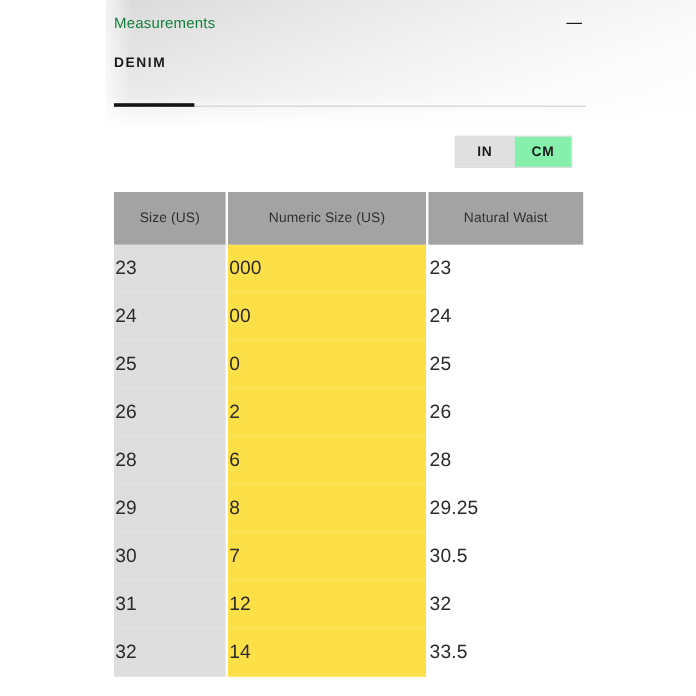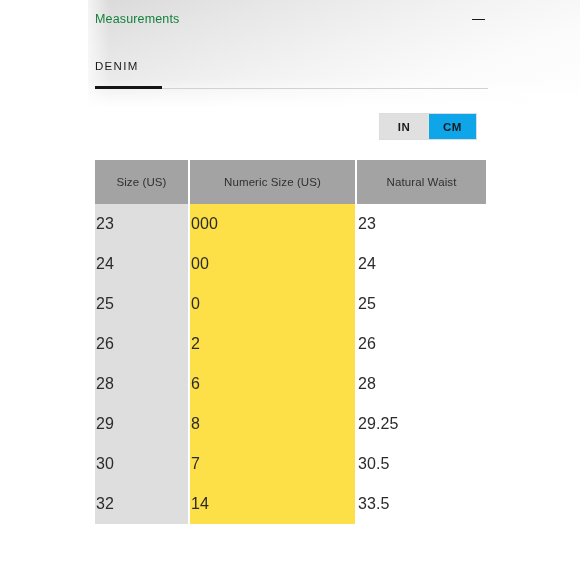--- a/index.html
+++ b/index.html
@@ -81,23 +81,24 @@
     top: 6px;
     width: 13px;
     height: 1.6px;
     background: #1b1b1b;
   }
 
   
   .tabs {
     position: absolute;
     left: 95px;
-    top: 56px;
+    top: 43px;
     width: 393px;
     height: 34px;
+    font-weight: bold;
   }
   .tab {
     display: inline-block;
     font-size: 11.5px;
     letter-spacing: 1.3px;
     color: #1b1b1b;
     padding: 0 0 12px 0;
     min-width: 52px;
     text-align: left;
   }
@@ -132,21 +133,21 @@
   .unit-btn {
     width: 48px;
     height: 25px;
     display: flex;
     align-items: center;
     justify-content: center;
     font-size: 11.5px;
     font-weight: bold;
     letter-spacing: 0.6px;
     color: #1b1b1b;
-    background: #0ea5e9;
+    background: #86efac;
     box-sizing: border-box;
     cursor: pointer;
     user-select: none;
   }
   .unit-btn.active {
     background: #e0e0e0;
   }
   .unit-btn + .unit-btn {
     border-left: 1px solid #e4e4e4;
   }
@@ -261,20 +262,25 @@
           <td class="col-1">29</td>
           <td class="col-2">8</td>
           <td class="col-3">29.25</td>
         </tr>
         <tr>
           <td class="col-1">30</td>
           <td class="col-2">7</td>
           <td class="col-3">30.5</td>
         </tr>
         <tr>
+          <td class="col-1">31</td>
+          <td class="col-2">12</td>
+          <td class="col-3">32</td>
+        </tr>
+        <tr>
           <td class="col-1">32</td>
           <td class="col-2">14</td>
           <td class="col-3">33.5</td>
         </tr>
       </tbody>
   </table>
 
 </div>
 
 </body></html>

